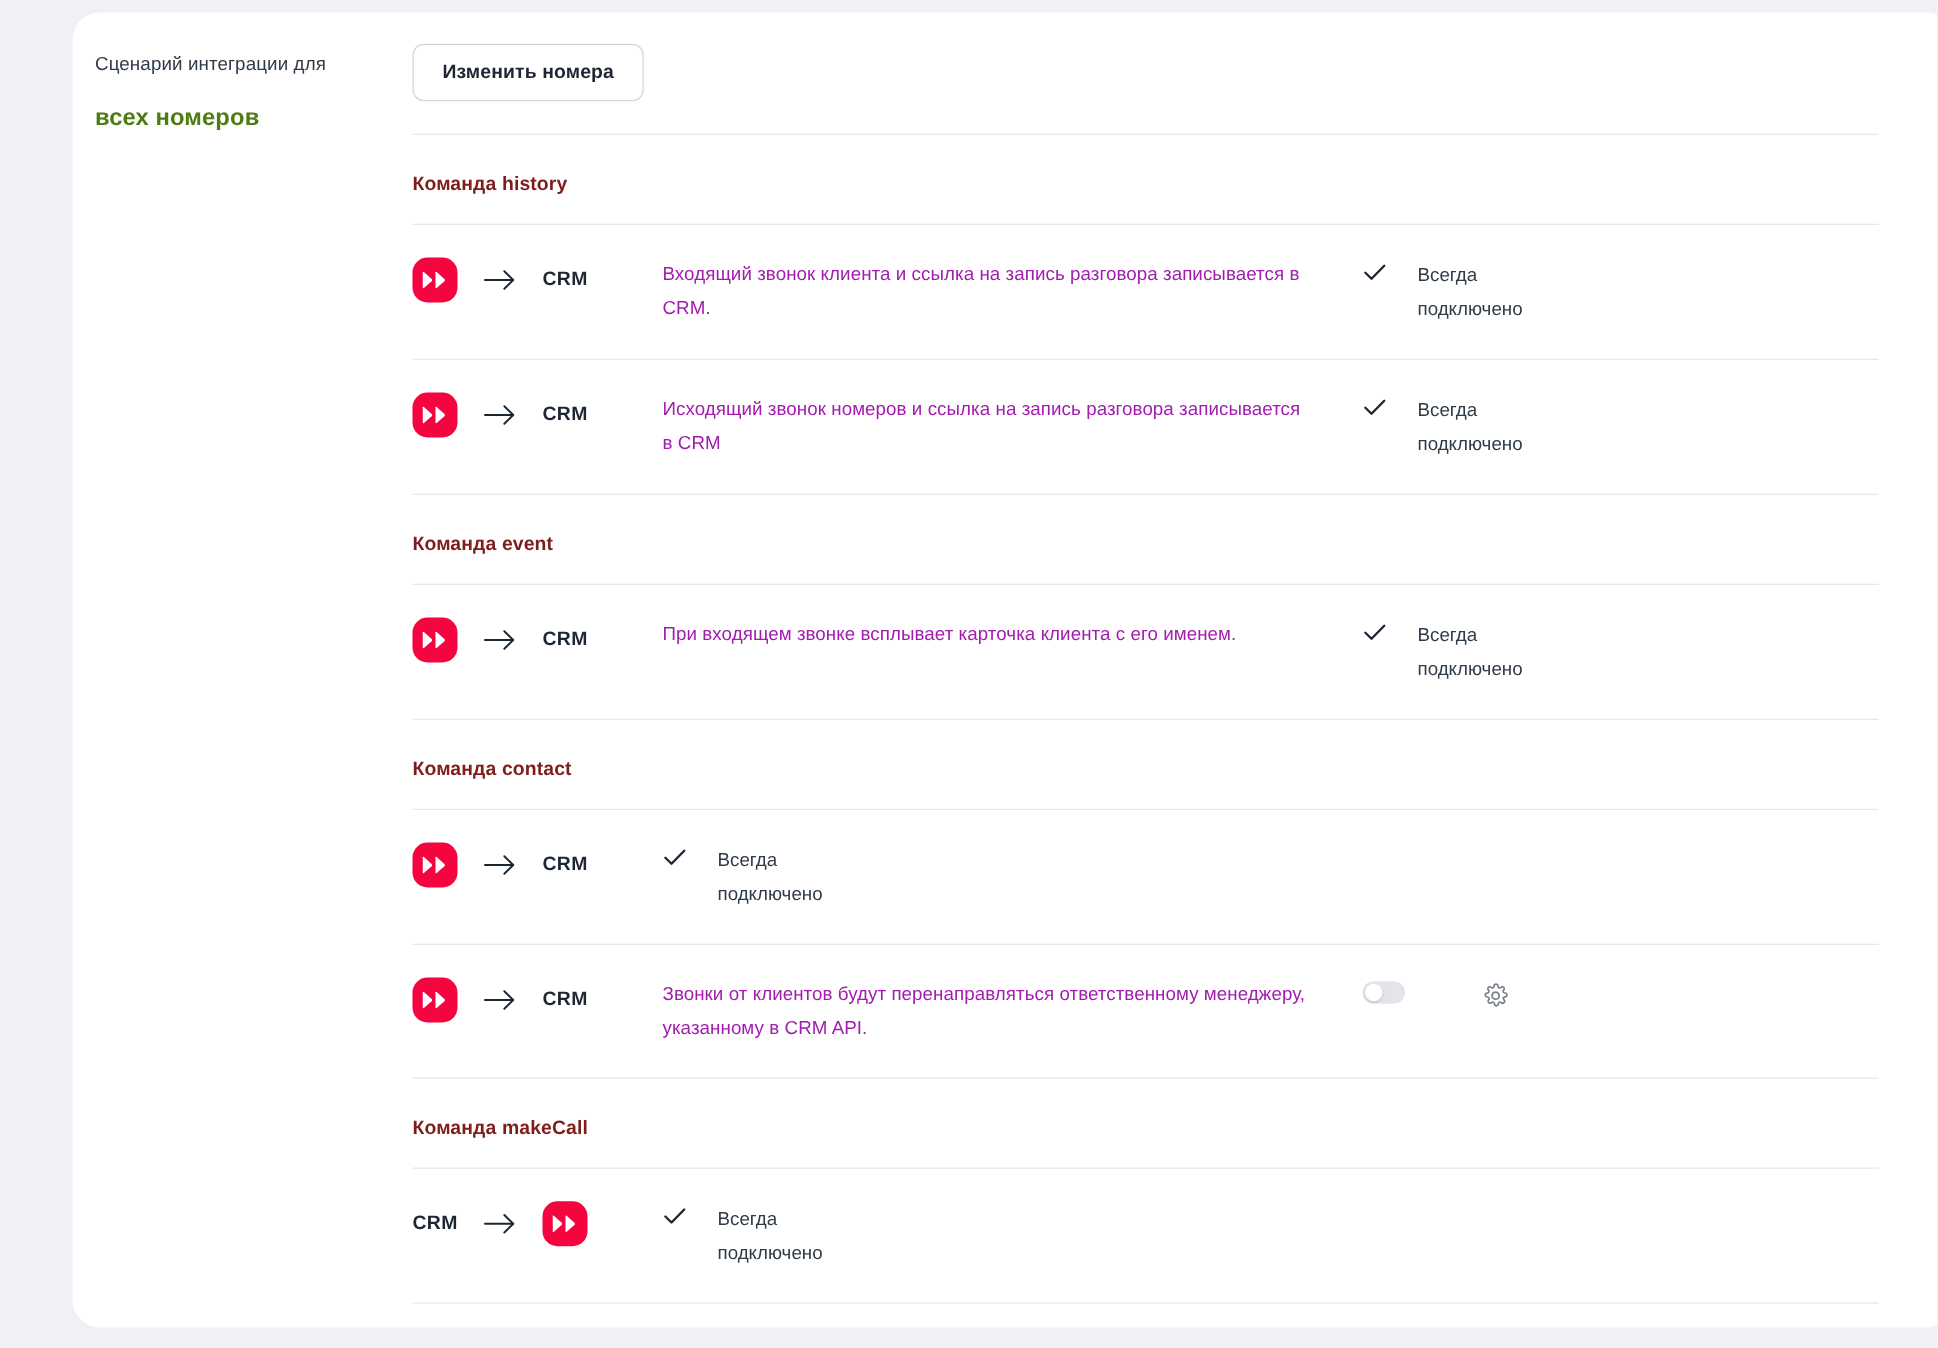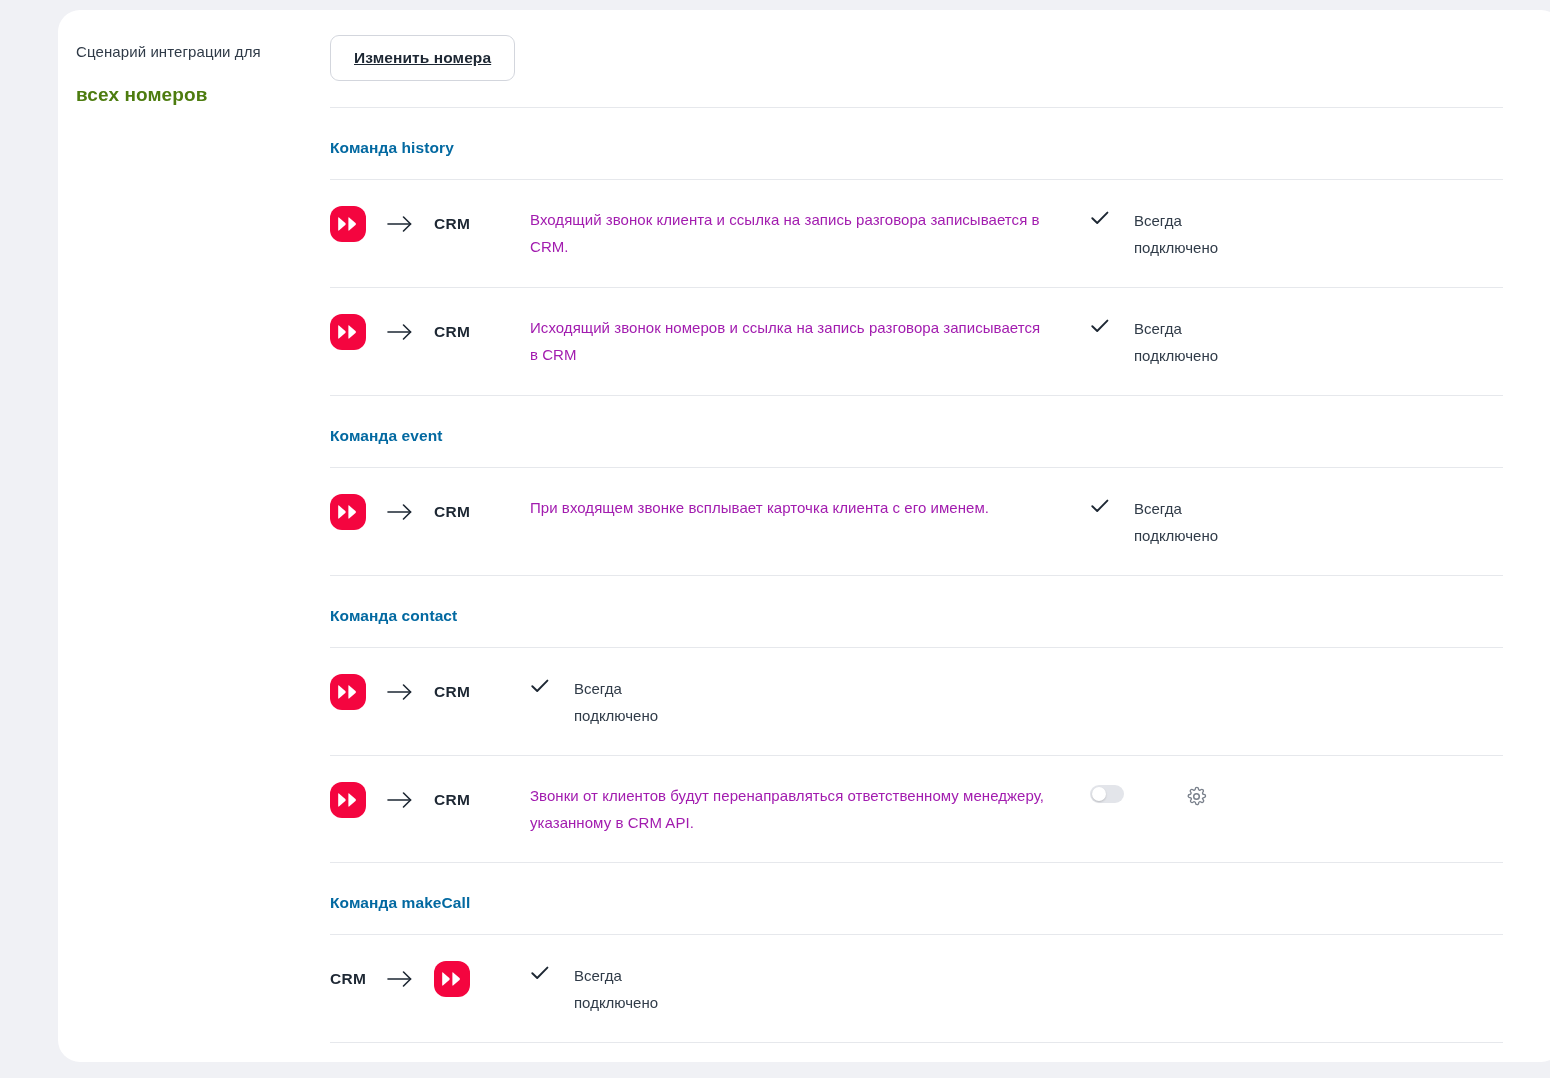--- a/index.html
+++ b/index.html
@@ -74,33 +74,32 @@
     padding: 0 23px;
     background: #ffffff;
     border: 1px solid #d3d6dd;
     border-radius: 9px;
     font-family: inherit;
     font-size: 15.5px;
     font-weight: 700;
     color: #1d2733;
     letter-spacing: 0.1px;
     cursor: pointer;
-    text-decoration: underline;
   }
 
   .hr {
     height: 1px;
     background: #e6e8ec;
     width: 100%;
   }
 
   .group-title {
     font-size: 15.5px;
     font-weight: 700;
-    color: #0369a1;
+    color: #7f1d1d;
     letter-spacing: 0.1px;
     padding: 31px 0 22px 0;
   }
 
   .row {
     display: flex;
     align-items: flex-start;
     min-height: 92px;
     padding: 26px 0 26px 0;
   }

